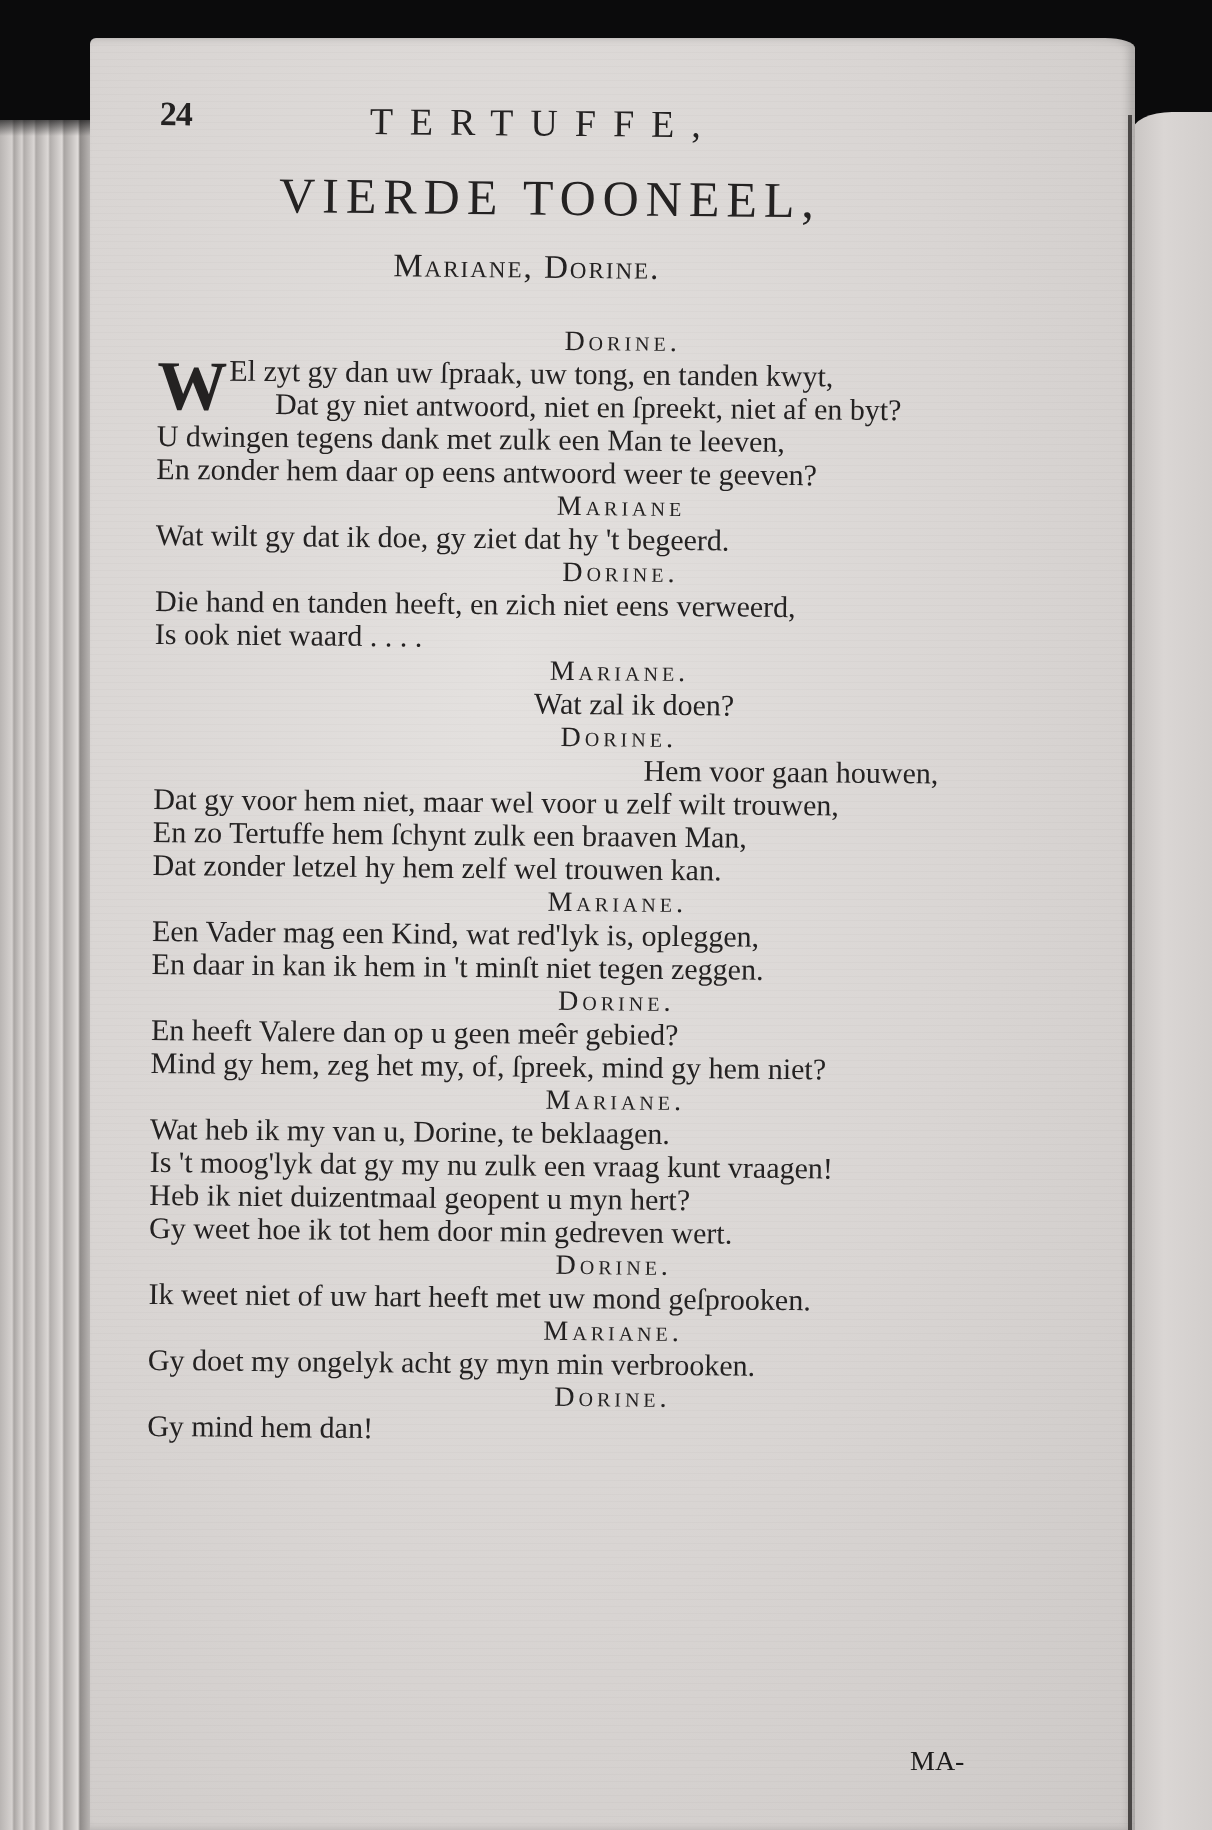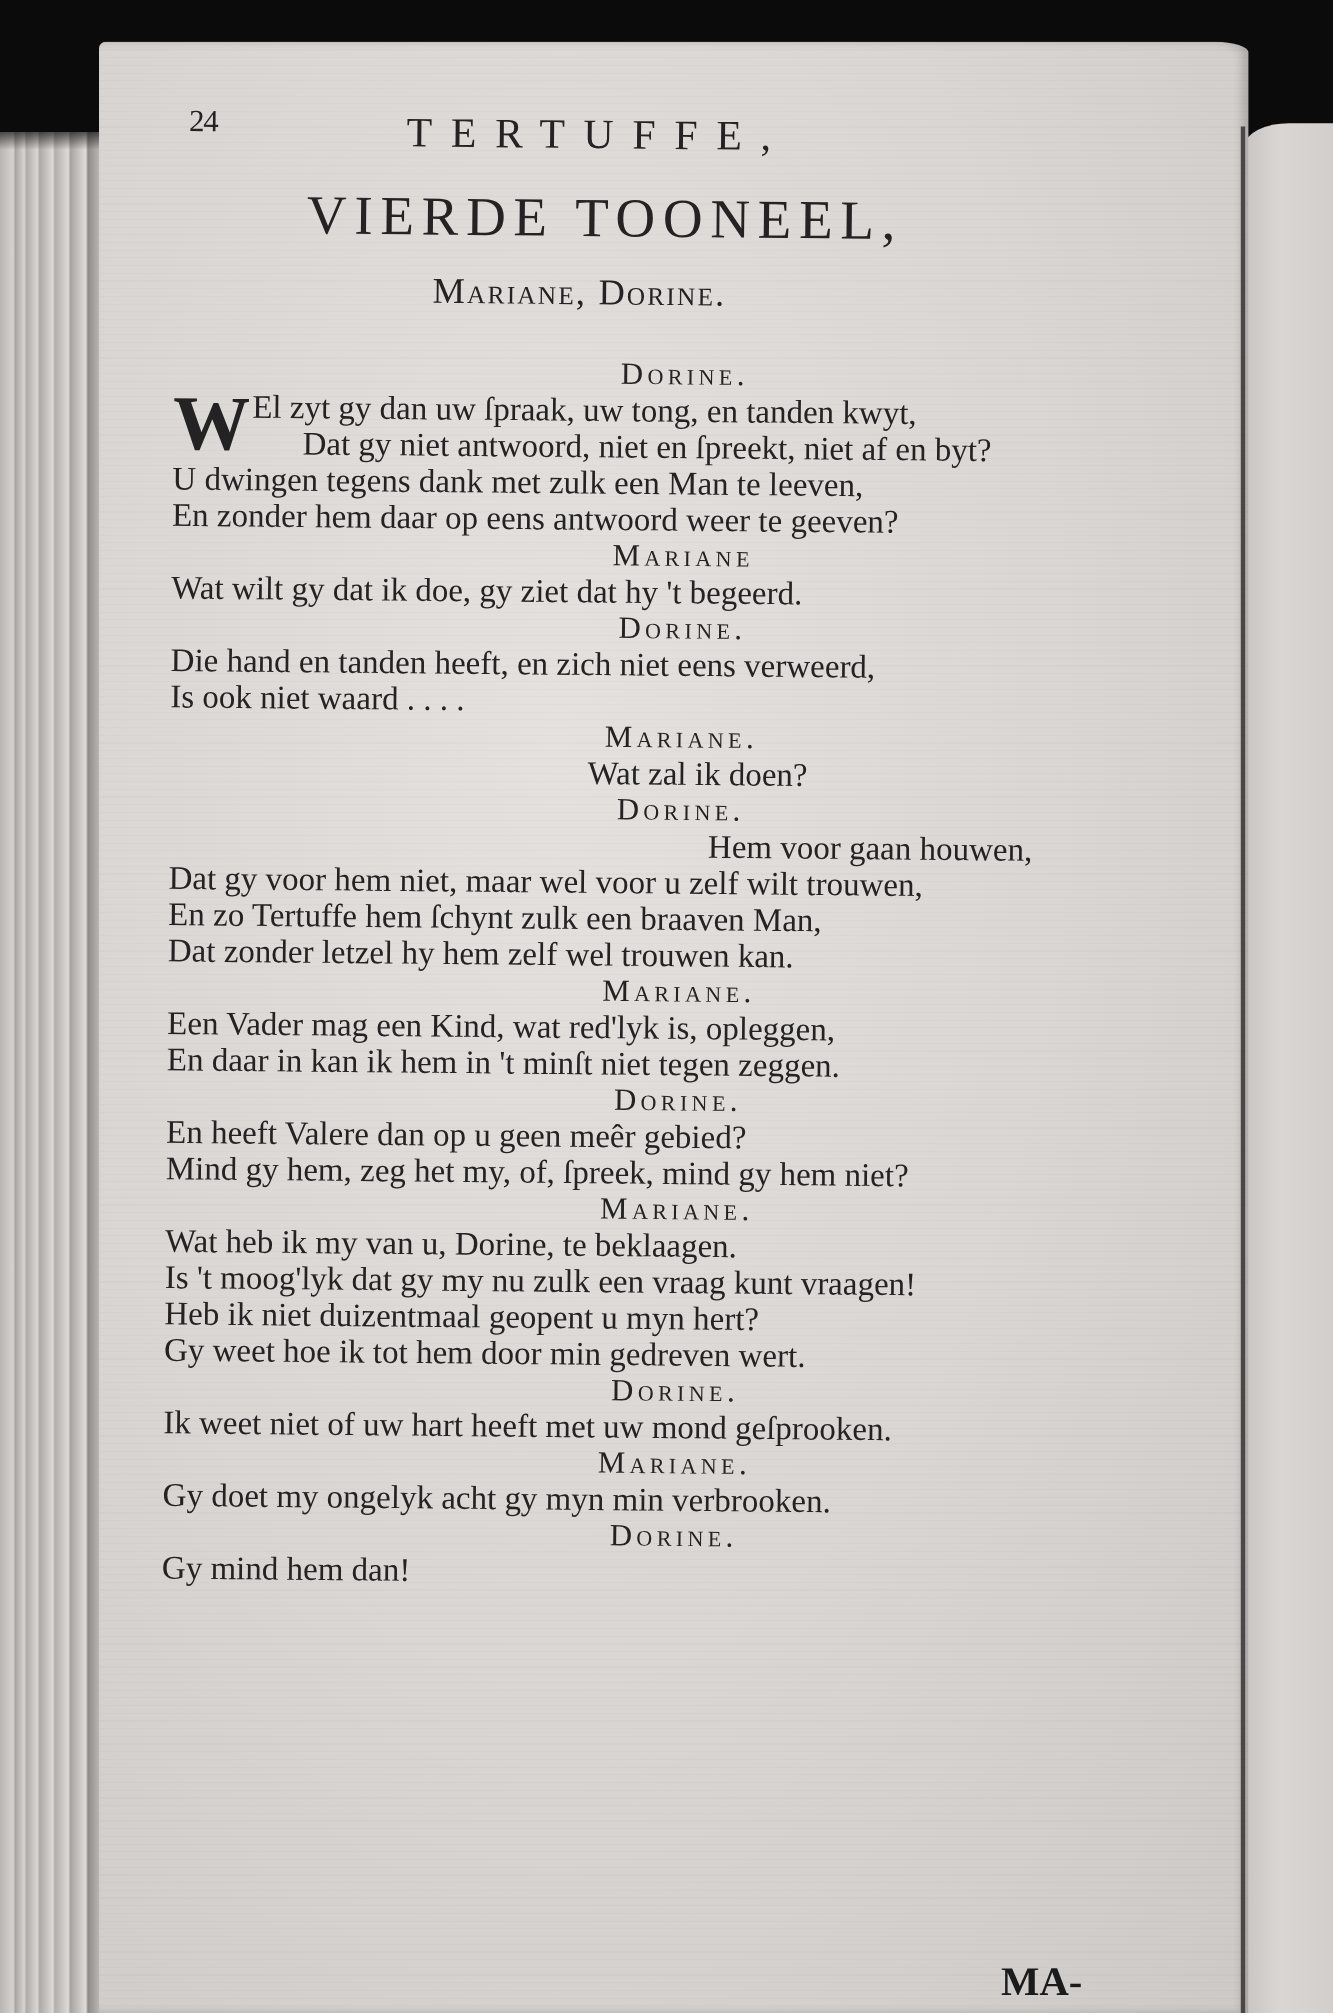--- a/index.html
+++ b/index.html
@@ -42,22 +42,22 @@
     background: linear-gradient(90deg, #c9c5c3 0%, #dad6d4 40%, #d2cecc 100%);
     border-top-left-radius: 40px 20px;
   }
   .content {
     position: absolute; left: 160px; top: 95px; width: 820px;
     color: #242222;
     transform: rotate(0.55deg);
     transform-origin: left top;
   }
   .page-num {
-    position: absolute; left: 12px; top: 0px;
-    font-size: 28px; font-weight: normal; letter-spacing: -1px;
+    position: absolute; left: 0px; top: 0px;
+    font-size: 34px; font-weight: bold; letter-spacing: -1px;
   }
   .running-head {
     position: absolute; left: 210px; top: 2px;
     font-size: 38px; letter-spacing: 17px;
   }
   .scene-title {
     position: absolute; left: 120px; top: 70px;
     font-size: 50px; letter-spacing: 7px;
   }
   .cast {
@@ -77,21 +77,21 @@
   .indent-1 { padding-left: 118px; }
   .indent-2 { padding-left: 380px; }
   .indent-3 { padding-left: 490px; }
   .dropcap {
     float: left; font-size: 70px; line-height: 58px; margin-right: 2px; margin-top: 4px;
     font-weight: bold;
   }
   .verse-first { padding-left: 0; }
   .catchword {
     position: absolute; left: 910px; top: 1745px;
-    font-size: 37px; font-weight: bold; color: #1c1b1b; margin-top: 36px;
+    font-size: 28px; font-weight: normal; color: #1c1b1b;
   }
 </style>
 </head>
 <body>
 
 <div class="edges"></div>
 <div class="edges-top"></div>
 <div class="next-page"></div>
 
 <div class="page"></div>

